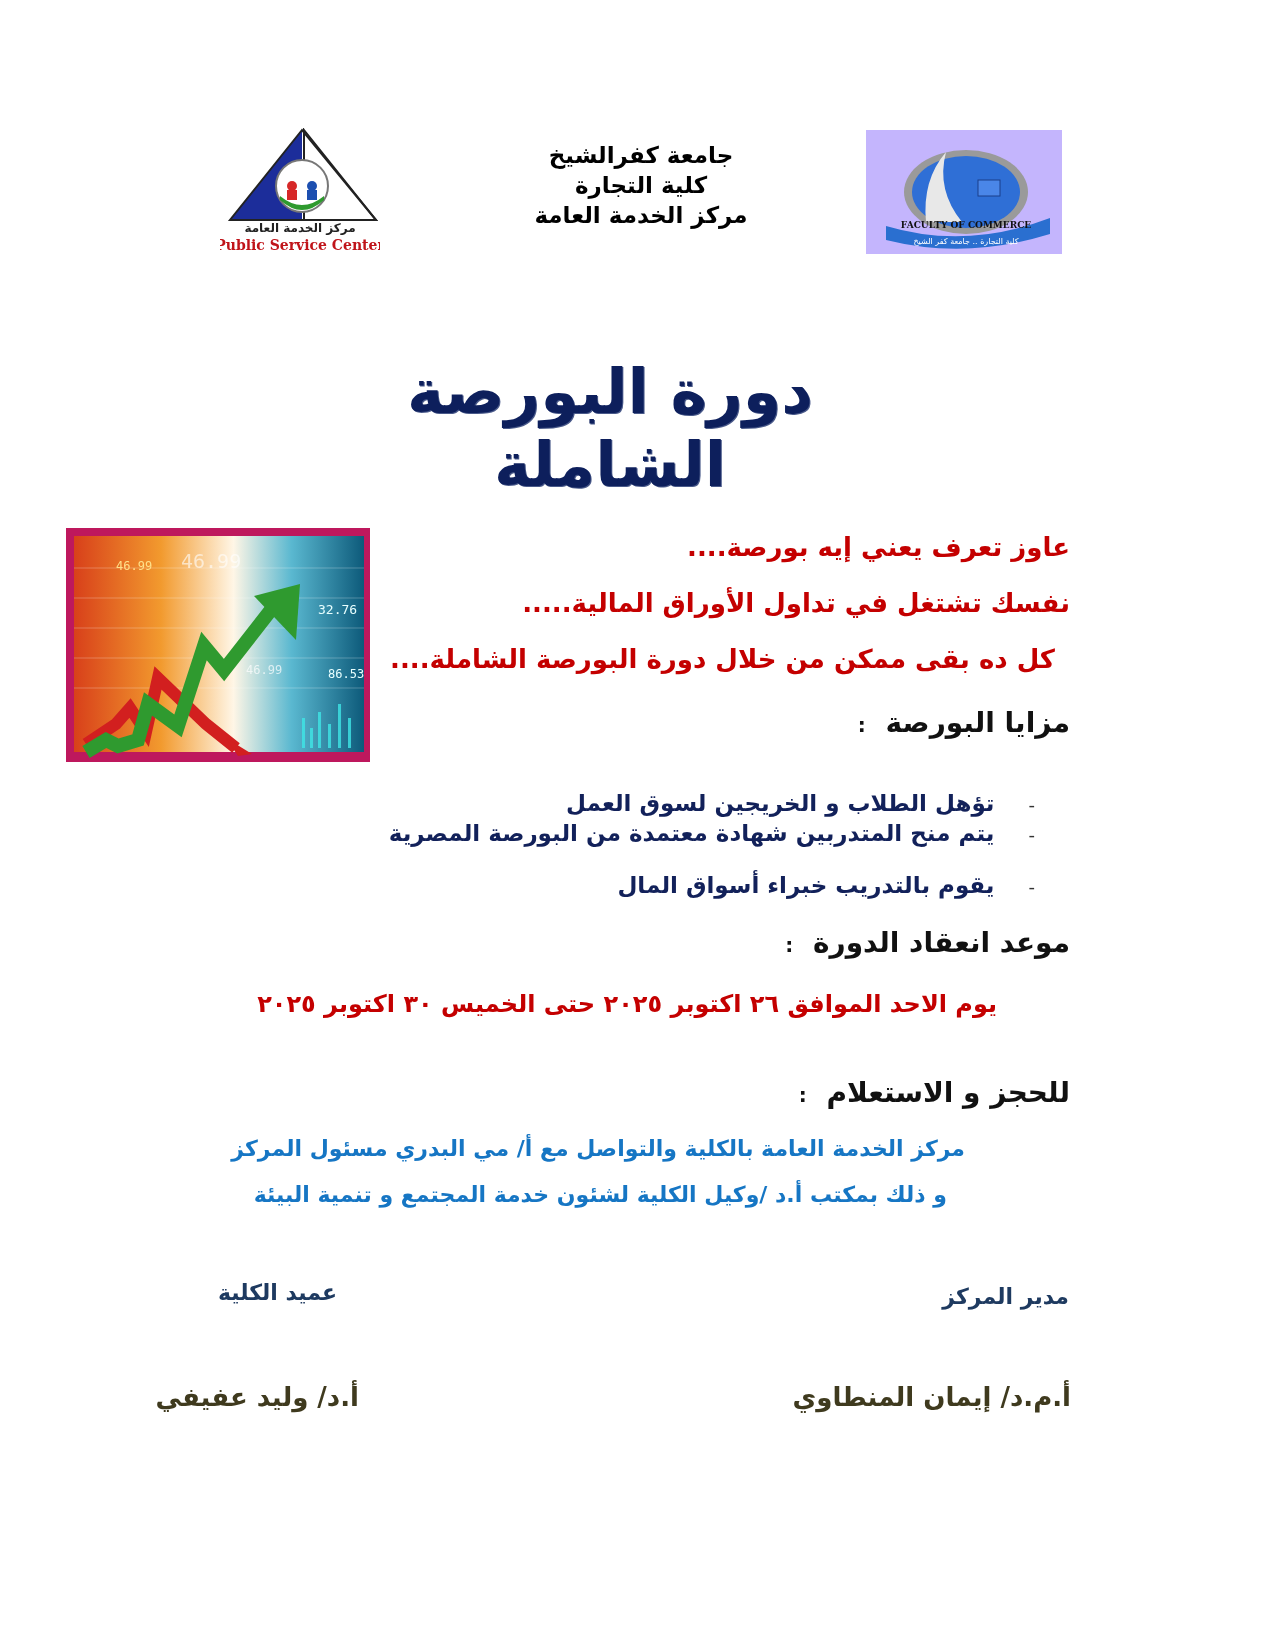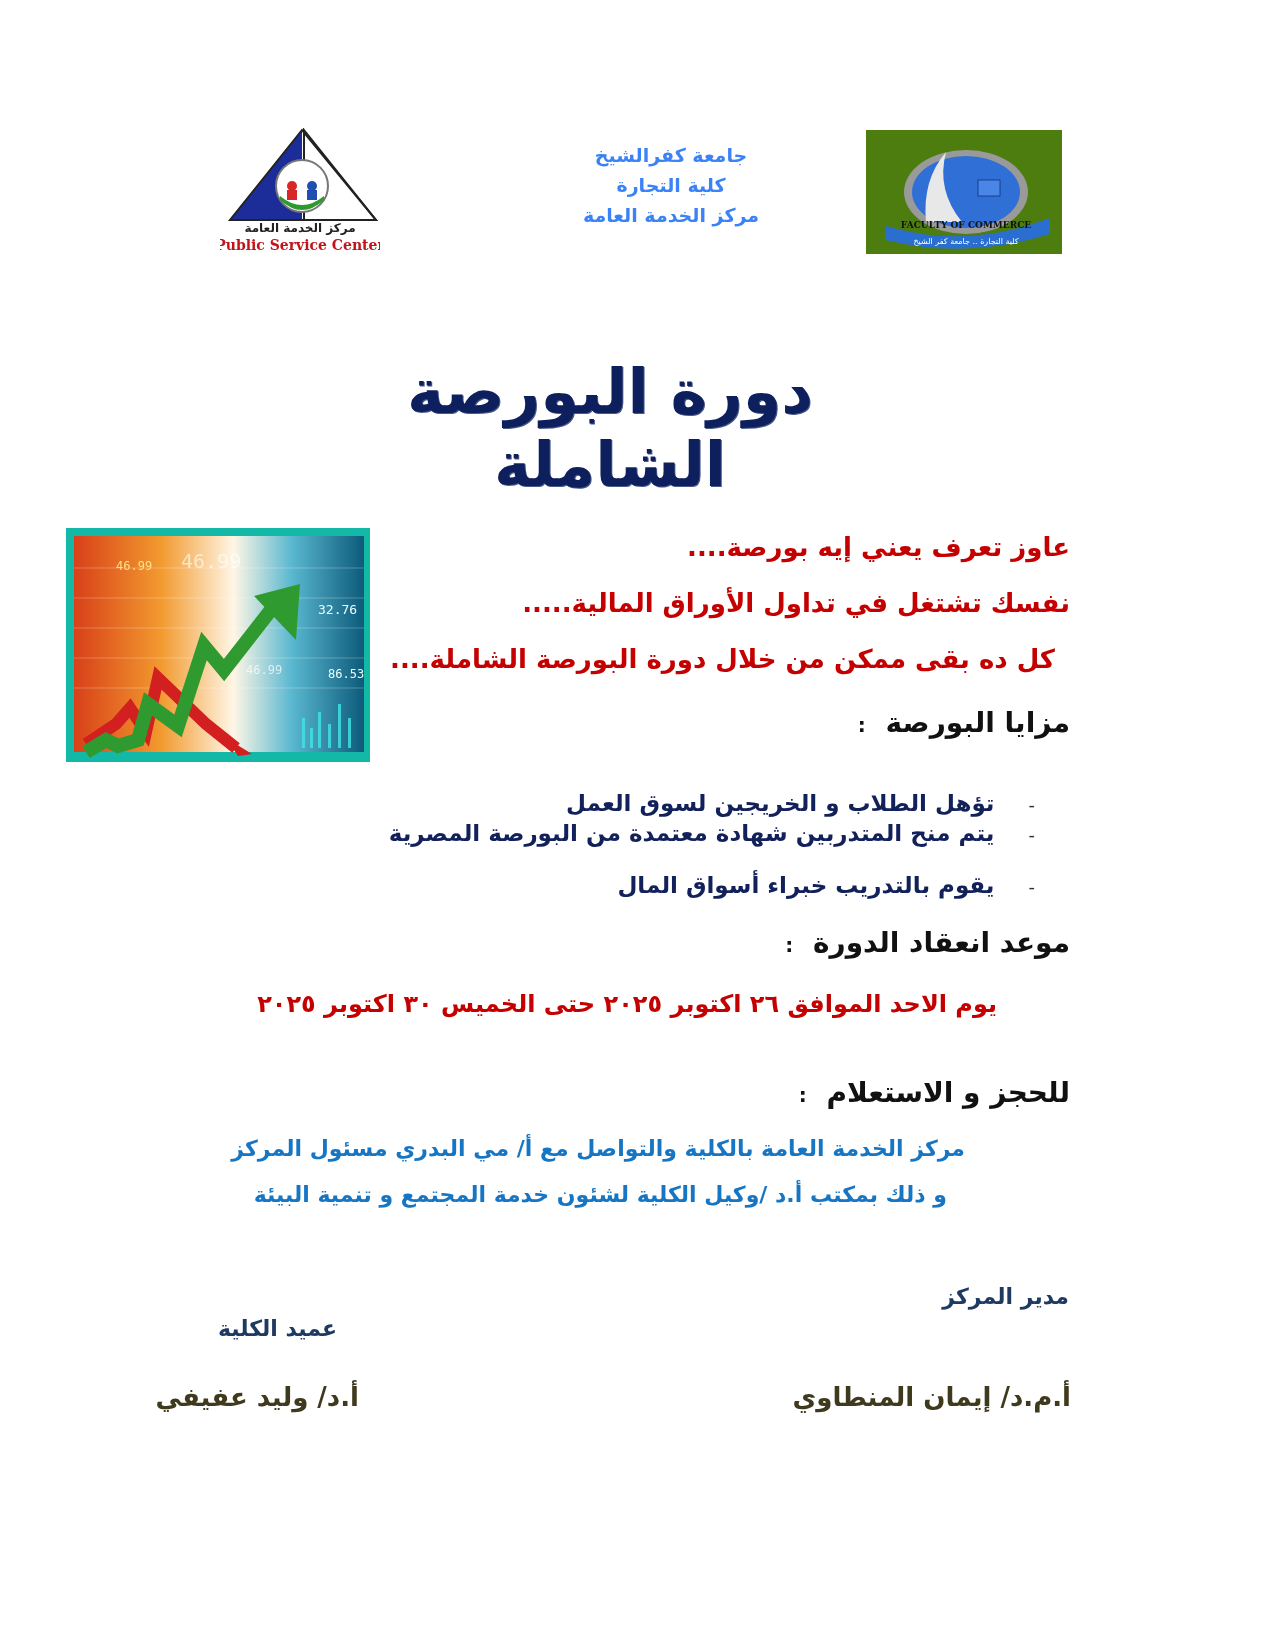--- a/index.html
+++ b/index.html
@@ -4,35 +4,35 @@
   <style>
     html, body { margin: 0; padding: 0; background: #ffffff; }
     body {
       width: 1275px; height: 1650px; position: relative; overflow: hidden;
       font-family: "DejaVu Sans", sans-serif;
     }
     .abs { position: absolute; }
 
     
     .header-text {
-      left: 506px; top: 140px; width: 330px; text-align: center;
-      color: #3b82f6; font-size: 19px; font-weight: bold; line-height: 30px;
+      left: 476px; top: 140px; width: 330px; text-align: center;
+      color: #000000; font-size: 23px; font-weight: bold; line-height: 30px;
       direction: rtl;
     }
     .logo-psc { left: 220px; top: 128px; width: 160px; height: 130px; }
-    .logo-foc { left: 866px; top: 130px; width: 196px; height: 124px; background: #4d7c0f; }
+    .logo-foc { left: 866px; top: 130px; width: 196px; height: 124px; background: #c4b5fd; }
 
     .main-title {
       left: 300px; top: 355px; width: 620px; text-align: center;
       color: #0d1f5c; font-size: 62px; font-weight: bold; direction: rtl;
       letter-spacing: 1px;
       text-shadow: 1px 1px 0 #4a5a8a;
     }
 
-    .hero-image { left: 66px; top: 528px; width: 304px; height: 234px; background: #14b8a6; }
+    .hero-image { left: 66px; top: 528px; width: 304px; height: 234px; background: #be185d; }
 
     .red-line {
       color: #c40000; font-size: 26px; font-weight: bold; direction: rtl;
       text-align: right; white-space: nowrap;
     }
     .heading-black {
       color: #111111; font-size: 28px; font-weight: bold; direction: rtl;
       text-align: right; white-space: nowrap;
     }
     .bullet {
@@ -150,15 +150,15 @@
 <div class="abs red-line" style="right:278px; top:990px; font-size:24px;">يوم الاحد الموافق ٢٦ اكتوبر ٢٠٢٥ حتى الخميس ٣٠ اكتوبر ٢٠٢٥</div>
 
 <div class="abs heading-black" style="right:205px; top:1076px;">
   <span>للحجز و الاستعلام</span>
   <span style="margin-right:10px; font-size:20px;">:</span>
 </div>
 <div class="abs blue-line" style="right:310px; top:1136px;">مركز الخدمة العامة بالكلية والتواصل مع أ/ مي البدري مسئول المركز</div>
 <div class="abs blue-line" style="right:328px; top:1182px;">و ذلك بمكتب أ.د /وكيل الكلية لشئون خدمة المجتمع و تنمية البيئة</div>
 
 <div class="abs sig-title" style="right:206px; top:1284px;">مدير المركز</div>
-<div class="abs sig-title" style="right:938px; top:1280px;margin-top:36px;">عميد الكلية</div>
+<div class="abs sig-title" style="right:938px; top:1280px;">عميد الكلية</div>
 <div class="abs sig-name" style="right:204px; top:1382px;">أ.م.د/ إيمان المنطاوي</div>
 <div class="abs sig-name" style="right:916px; top:1382px;">أ.د/ وليد عفيفي</div>
 
 </body></html>

